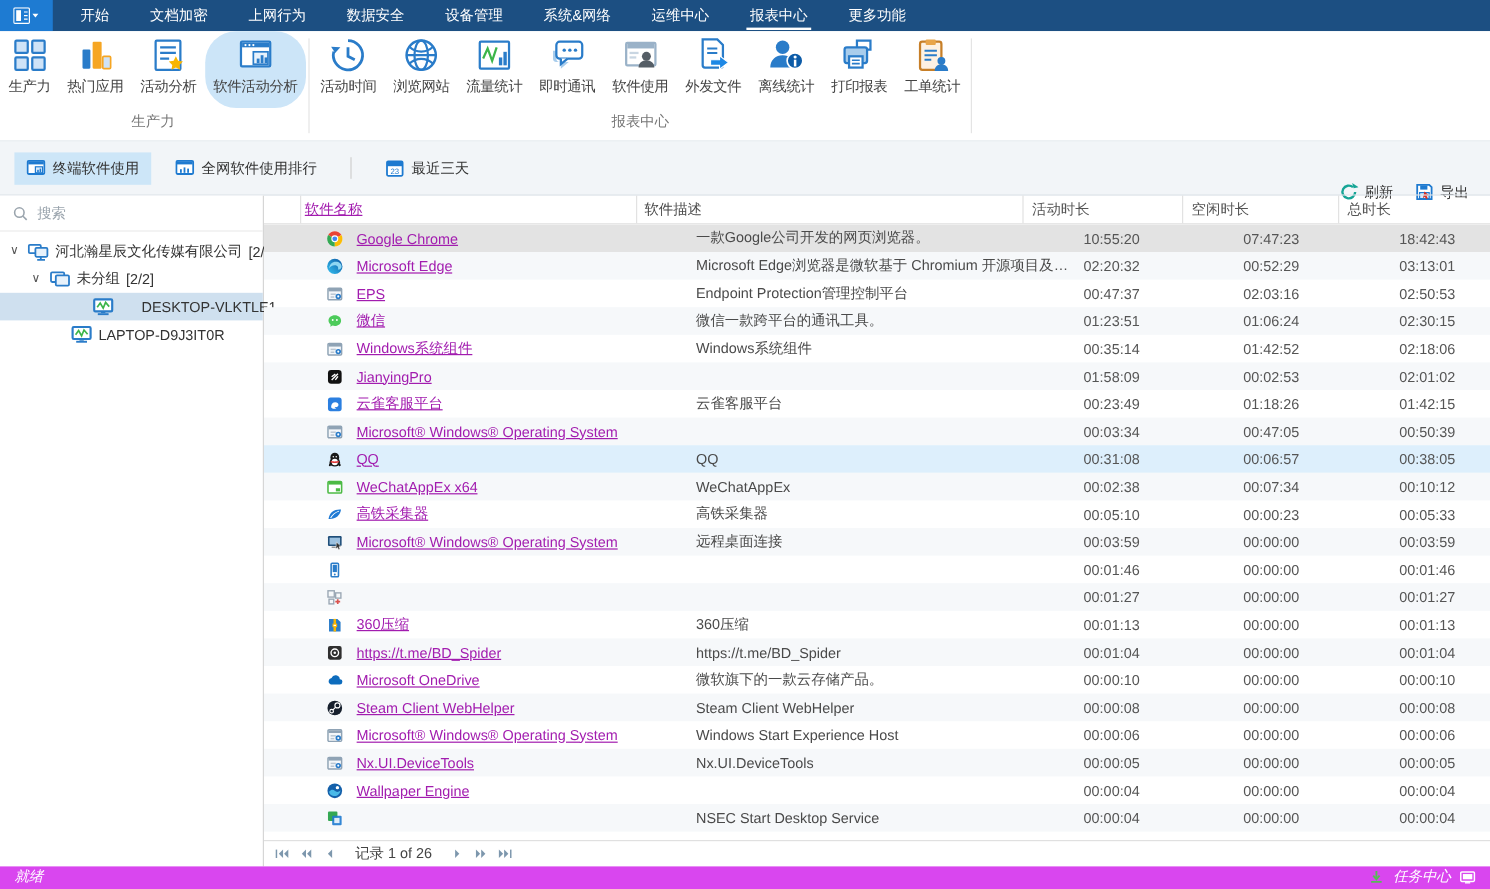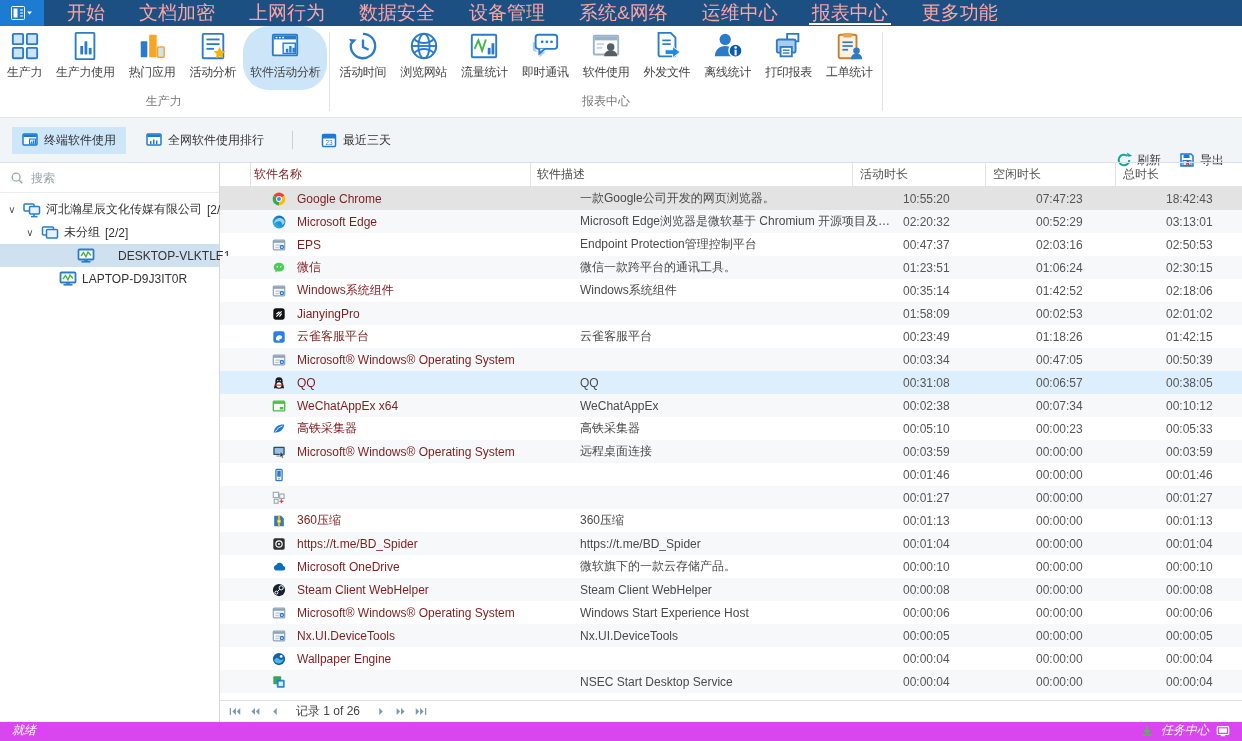--- a/index.html
+++ b/index.html
@@ -5,21 +5,21 @@
   * { box-sizing: border-box; margin: 0; padding: 0; }
   html,body { width:1242px; height:741px; overflow:hidden; }
   body { font-family:"Liberation Sans","DejaVu Sans",sans-serif; font-size:12px; color:#333; background:#fff; }
   .app { width:1242px; height:741px; display:flex; flex-direction:column; }
 
   
   .menubar { height:26px; background:#1c4f82; display:flex; align-items:stretch; flex:none; }
   .app-btn { width:44px; background:#1e7bd2; display:flex; align-items:center; justify-content:center; cursor:pointer; }
   .app-btn .ic { width:22px; height:14px; display:block; }
   .menu-items { display:flex; align-items:stretch; margin-left:6px; }
-  .menu-item { color:#fca5a5; font-size:19px; padding:0 17px; display:flex; align-items:center; position:relative; cursor:pointer; }
+  .menu-item { color:#ffffff; font-size:12px; padding:0 17px; display:flex; align-items:center; position:relative; cursor:pointer; }
   .menu-item.active::after { content:""; position:absolute; left:14px; right:14px; bottom:1px; height:2px; background:#fff; }
 
   
   .ribbon { height:92px; background:#fff; display:flex; align-items:stretch; flex:none; border-bottom:1px solid #dfe6ec; }
   .rgroup { display:flex; flex-direction:column; }
   .rbuttons { display:flex; align-items:stretch; height:64px; }
   .rbtn { display:flex; flex-direction:column; align-items:center; justify-content:flex-start; padding:5px 7px 2px; cursor:pointer; }
   .rbtn.active { background:#cce5f8;border-radius:26px; }
   .rbtn .ric { width:30px; height:30px; display:block; margin-bottom:3px; flex:none; }
   .rbtn .rlabel { font-size:12px; color:#444; white-space:nowrap; letter-spacing:-0.3px; }
@@ -58,21 +58,21 @@
   .hcell.bl { border-left:1px solid #e2e2e2; }
   .tbody { flex:1; overflow:hidden; }
   .trow { height:23px; display:flex; align-items:stretch; cursor:default;padding-left:44px; }
   .trow:nth-child(even) { background:#f6f8fa; }
   .trow.selected { background:#e3e3e3; }
   .trow.highlight { background:#ddeffc; }
   .cell { display:flex; align-items:center; overflow:hidden; white-space:nowrap; text-overflow:ellipsis; }
   .cell span { overflow:hidden; text-overflow:ellipsis; white-space:nowrap; }
   .c-icon { width:30px; flex:none; justify-content:center; }
   .c-icon .aic { width:14px; height:14px; display:block; }
-  .c-name { width:280px; flex:none; padding-left:3px; color:#7f1d1d; }
+  .c-name { width:280px; flex:none; padding-left:3px; color:#a21caf;text-decoration:underline; }
   .c-desc { width:322px; flex:none; padding-left:6px; color:#4a4a4a; }
   .c-active { width:133px; flex:none; padding-left:7px; color:#555; }
   .c-idle { width:130px; flex:none; padding-left:7px; color:#555; }
   .c-total { flex:1; padding-left:7px; color:#555; }
 
   
   .pagination { height:22px; border-top:1px solid #e0e0e0; display:flex; align-items:center; padding-left:6px; gap:2px; flex:none; background:#fff; }
   .pgbtn { width:18px; height:14px; display:flex; align-items:center; justify-content:center; cursor:pointer; }
   .pgbtn svg { width:14px; height:11px; display:block; }
   .pg-label { margin:0 10px; color:#444; }
@@ -117,29 +117,20 @@
           <div class="rbtn">
             <span class="ric"><svg viewBox="0 0 32 32">
                 <g fill="#cfe3f7" stroke="#2a7cc9" stroke-width="2">
                   <rect x="3" y="3" width="11" height="11" rx="1"></rect>
                   <rect x="18" y="3" width="11" height="11" rx="1"></rect>
                   <rect x="3" y="18" width="11" height="11" rx="1"></rect>
                   <rect x="18" y="18" width="11" height="11" rx="1"></rect>
                 </g>
               </svg></span>
             <span class="rlabel">生产力</span>
-          </div>
-          <div class="rbtn">
-            <span class="ric"><svg viewBox="0 0 32 32">
-                <rect x="6" y="2" width="20" height="28" rx="1" fill="#fff" stroke="#2a7cc9" stroke-width="2"></rect>
-                <rect x="11" y="16" width="3" height="9" fill="#2a7cc9"></rect>
-                <rect x="15.5" y="11" width="3" height="14" fill="#2a7cc9"></rect>
-                <rect x="20" y="18" width="3" height="7" fill="#2a7cc9"></rect>
-              </svg></span>
-            <span class="rlabel">生产力使用</span>
           </div>
           <div class="rbtn">
             <span class="ric"><svg viewBox="0 0 32 32">
                 <rect x="4" y="11" width="7" height="17" rx="1" fill="#2a7cc9"></rect>
                 <rect x="13" y="4" width="8" height="24" rx="1" fill="#f6a623"></rect>
                 <rect x="22" y="17" width="7" height="11" rx="1" fill="#cfe3f7" stroke="#f6a623" stroke-width="1.5"></rect>
               </svg></span>
             <span class="rlabel">热门应用</span>
           </div>
           <div class="rbtn">

